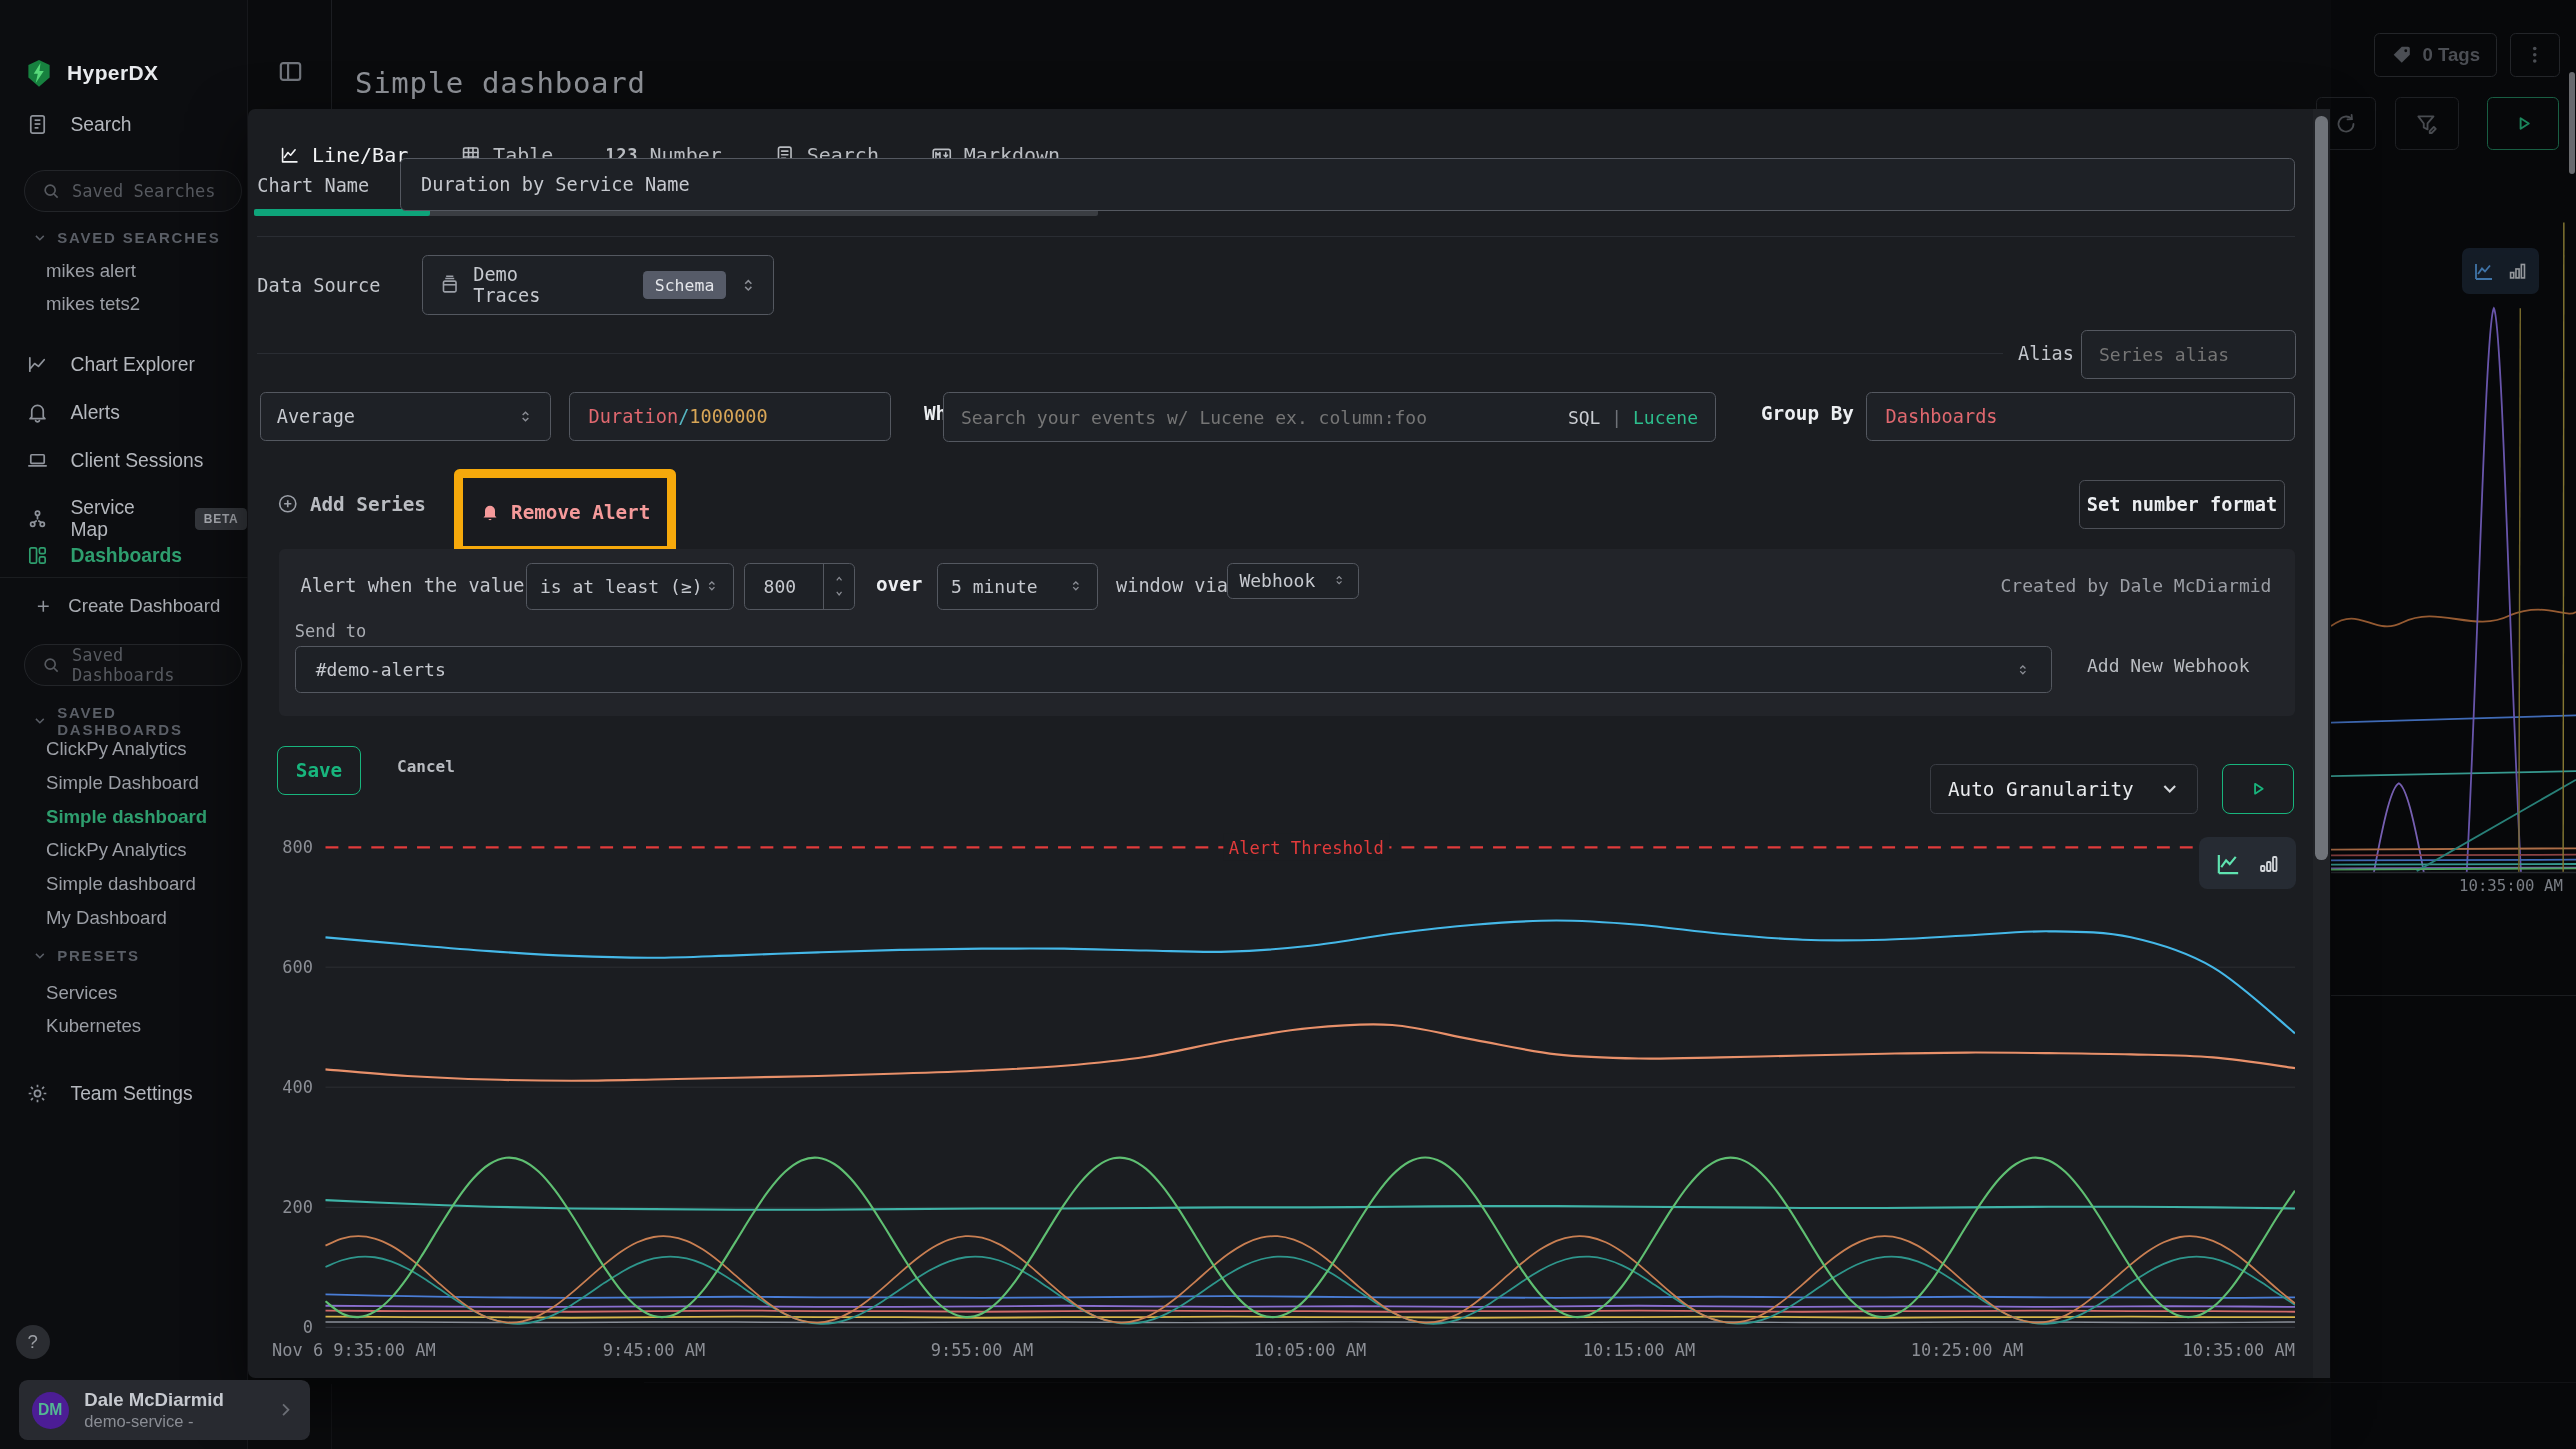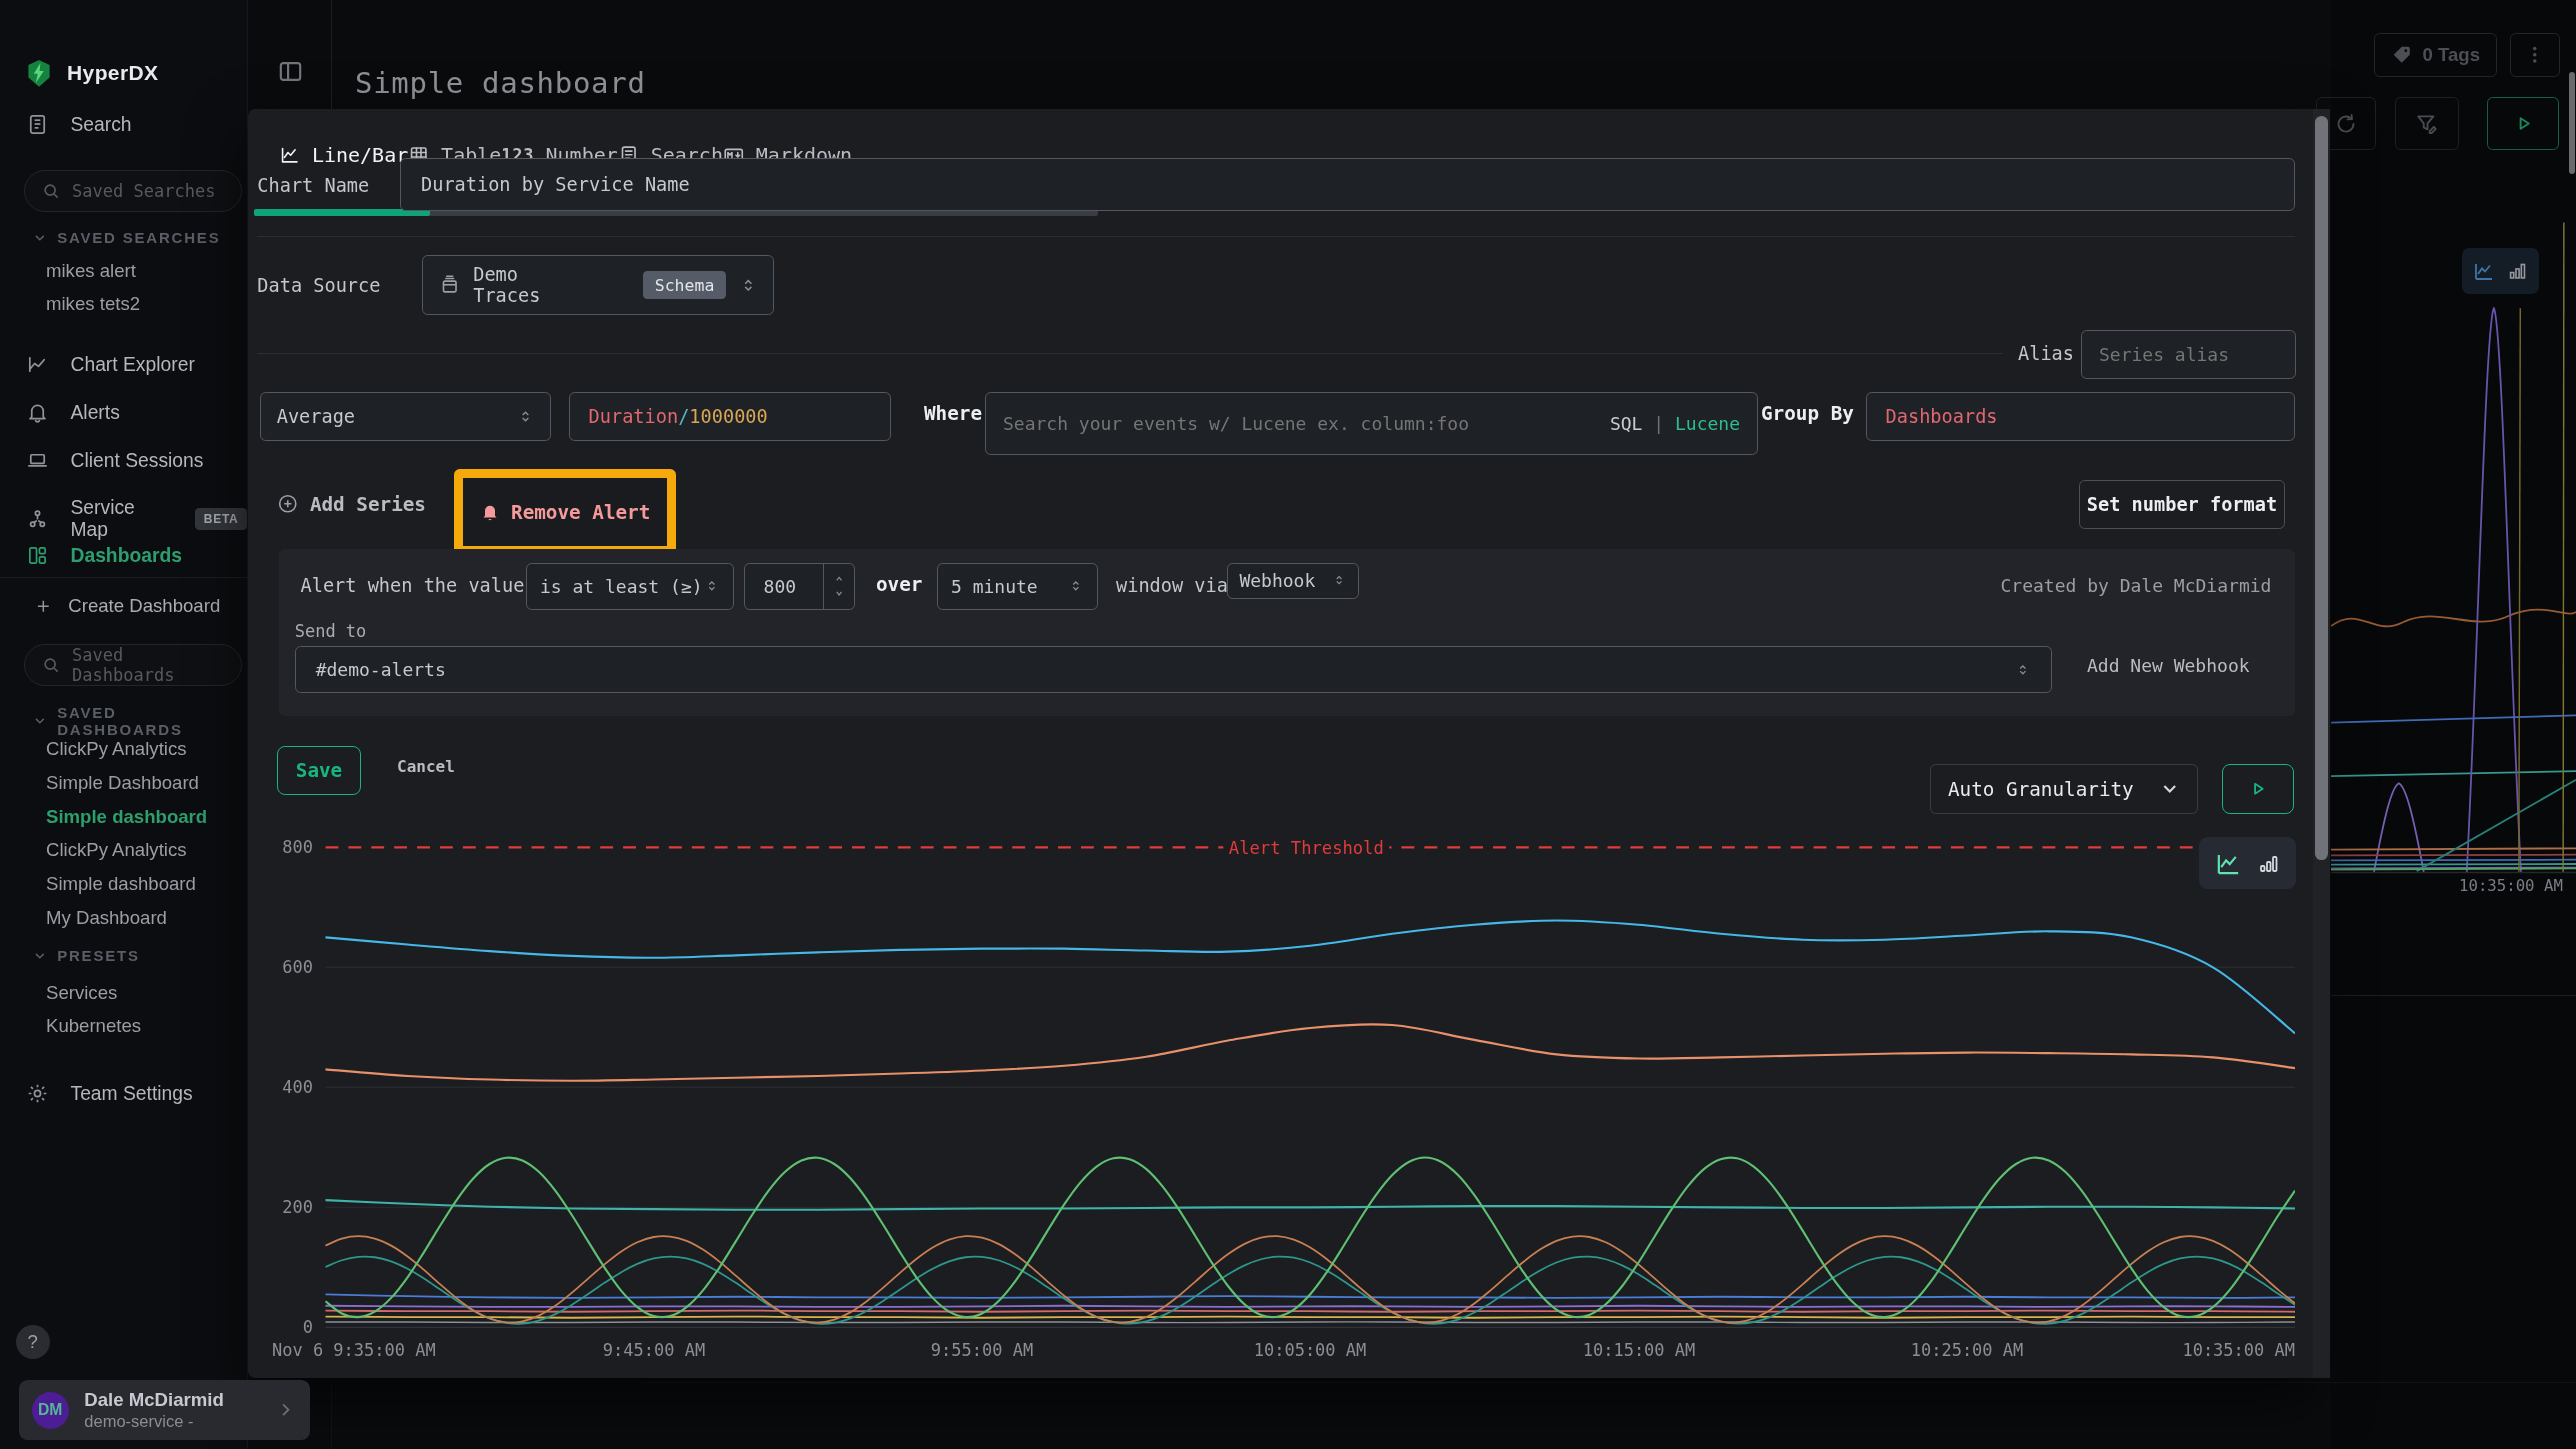--- a/index.html
+++ b/index.html
@@ -344,21 +344,21 @@
     </div>
     <span class="user-chevron">
         <svg viewBox="0 0 24 24" width="21.5" height="21.5" fill="none" stroke="currentColor" stroke-width="2">
           <polyline points="9,6 15,12 9,18"></polyline>
         </svg>
       </span>
   </div>
 
   <section class="modal">
 
-    <div class="abs" style="left:31px;top:34px;display:flex;">
+    <div class="abs" style="left:31px;top:34px;display:flex;gap:52px;">
         <div class="tab active">
           <span style="display: flex;">
             <svg viewBox="0 0 24 24" width="21.5" height="21.5" fill="none" stroke="currentColor" stroke-width="1.8" stroke-linecap="round" stroke-linejoin="round">
               <path d="M4 20h16M4 20V5"></path>
               <polyline points="6,15 10,9.5 13,12.5 18,6.5"></polyline>
             </svg>
           </span>
           <span>Line/Bar</span>
         </div>
         <div class="tab">
@@ -437,21 +437,21 @@
             <polyline points="8,14 12,18 16,14"></polyline>
           </svg>
         </span>
     </div>
     <div class="abs ctl" style="left:321px;top:283px;width:322px;height:49px;padding:0 18.6px;">
       <span style="color:#e0686f;">Duration</span>
         <span style="color:#56b6c2;">/</span>
         <span style="color:#d8a657;">1000000</span>
     </div>
     <div class="abs bold-lbl" style="left:676px;top:293px;">Where</div>
-    <div class="abs ctl" style="left:737px;top:283px;width:773px;height:63px;padding:0 17px;">
+    <div class="abs ctl" style="left:695px;top:283px;width:773px;height:50px;padding:0 17px;">
       <input class="mono" style="background: none; border: none; outline: none; color: rgb(198, 201, 207); font-size: 18px; flex: 1 1 0%;" placeholder="Search your events w/ Lucene ex. column:foo">
       <span class="mono" style="font-size:18px;margin-left:8.6px;white-space:nowrap;">
         <span style="color:#c9ccd1;">SQL</span>
         <span style="color:#6f7278;">|</span>
         <span style="color:#2dbe8d;">Lucene</span>
       </span>
     </div>
     <div class="abs bold-lbl" style="left:1513px;top:293px;">Group By</div>
     <div class="abs ctl" style="left:1618px;top:283px;width:429px;height:49px;padding:0 18.6px;">
       <span style="color:#e0686f;">Dashboards</span>

